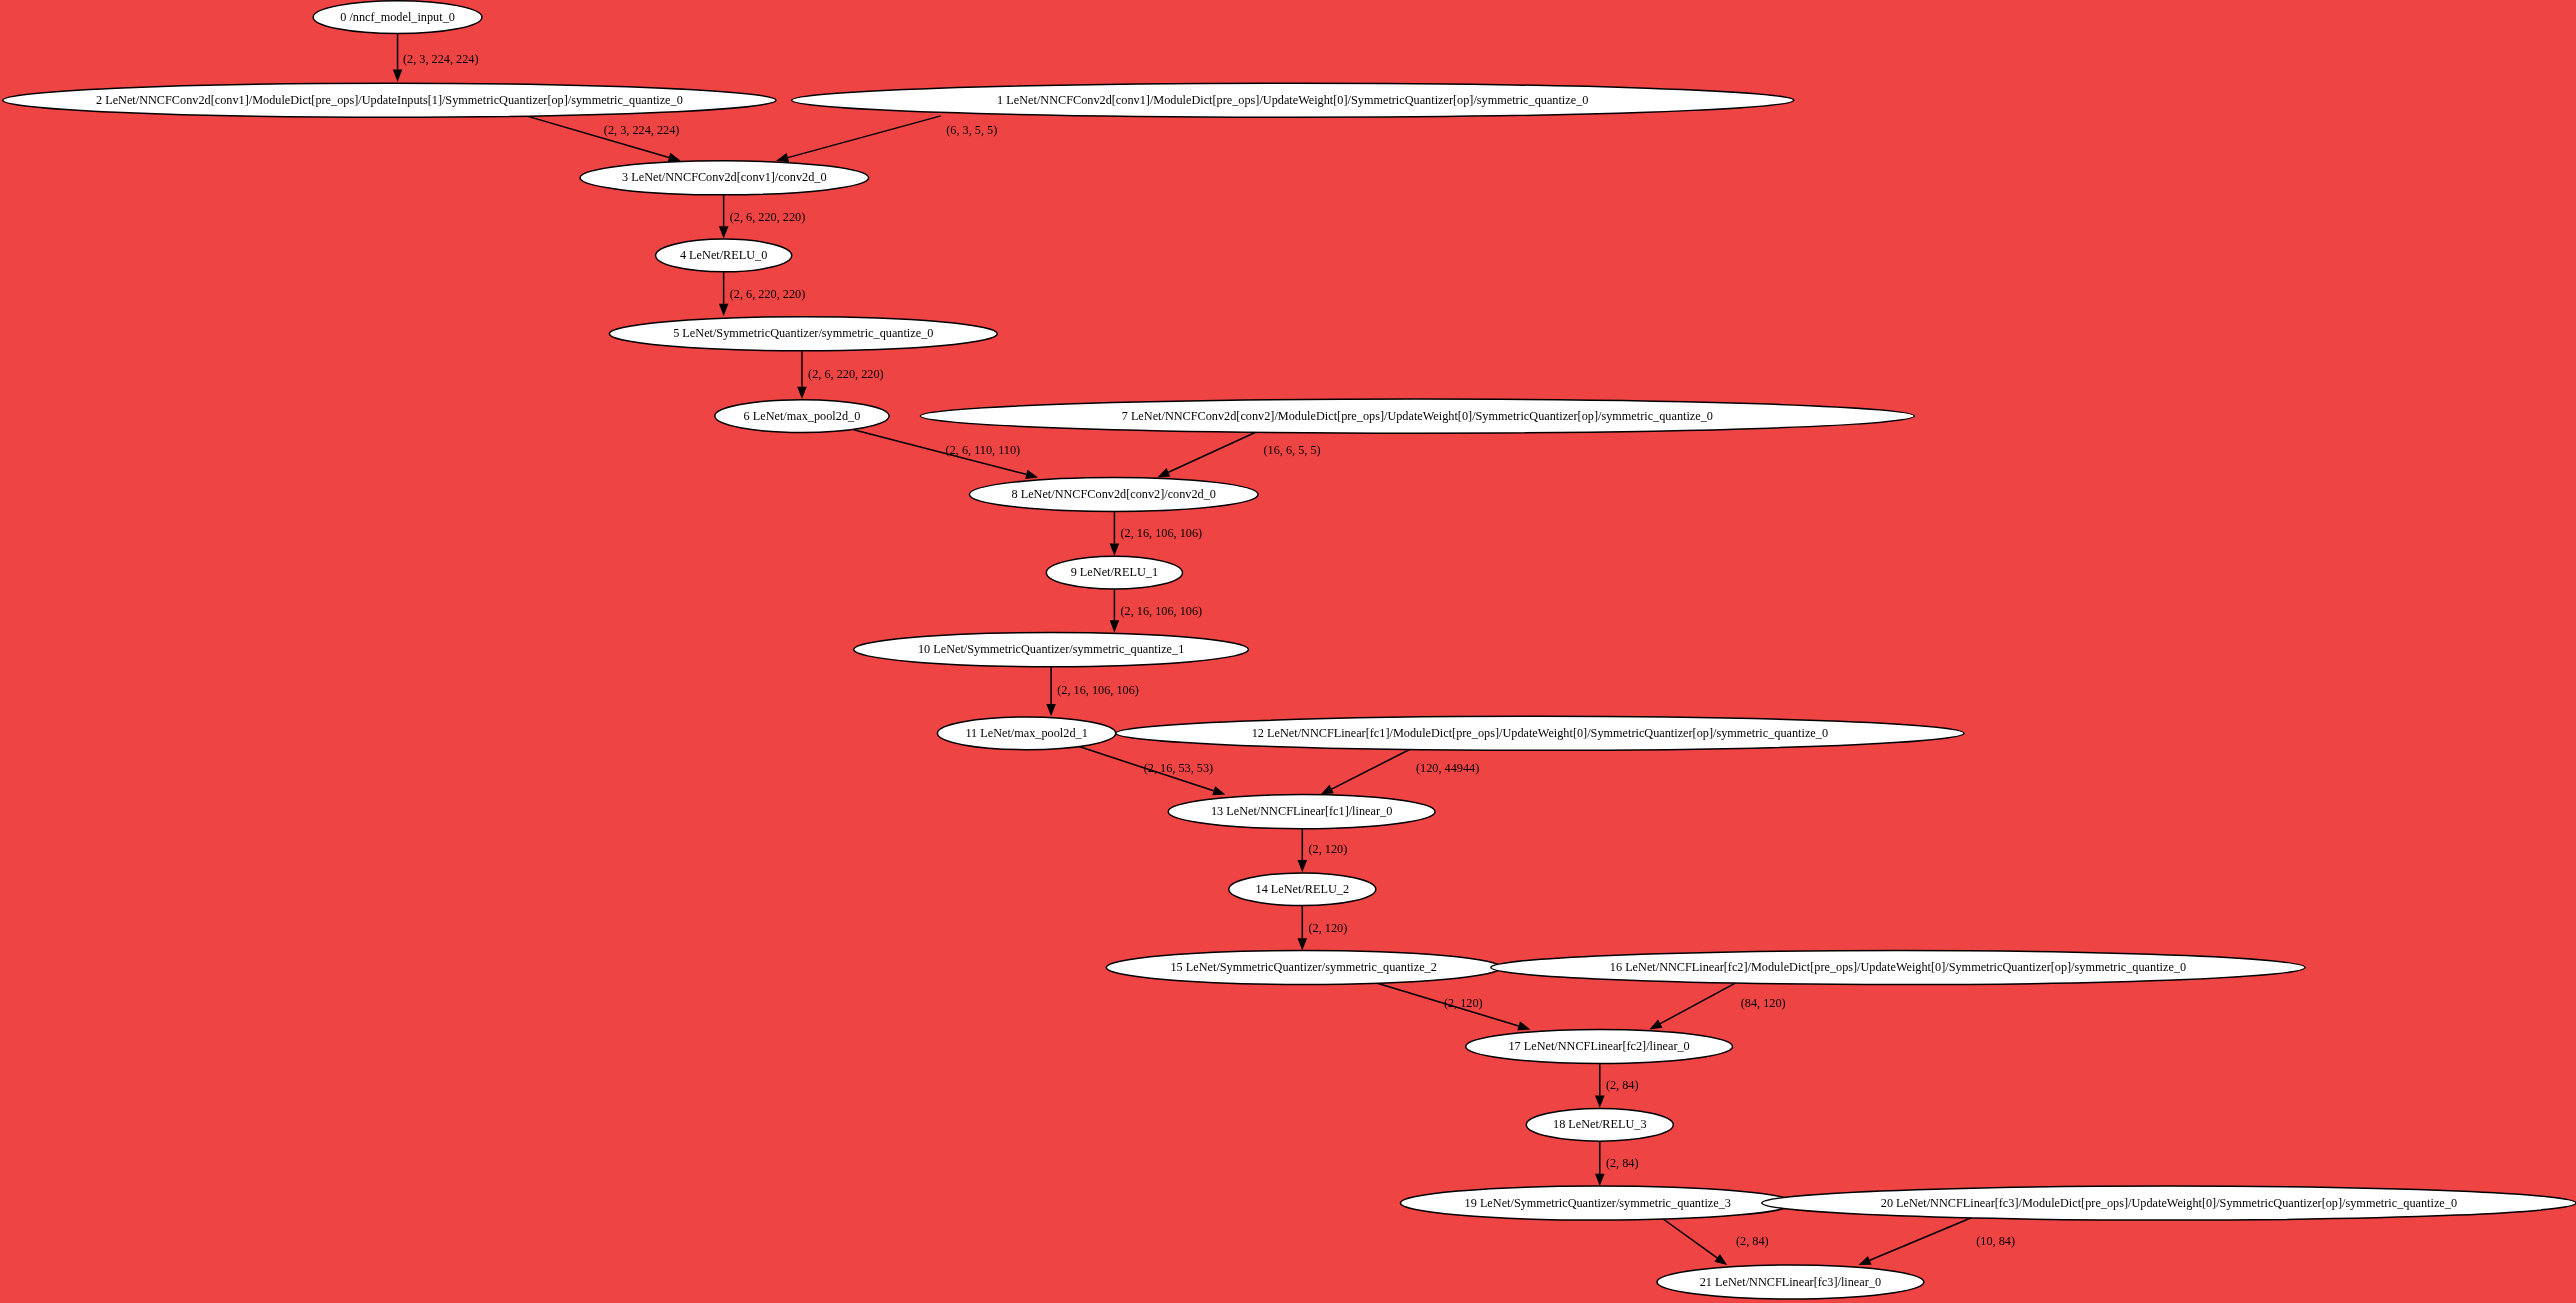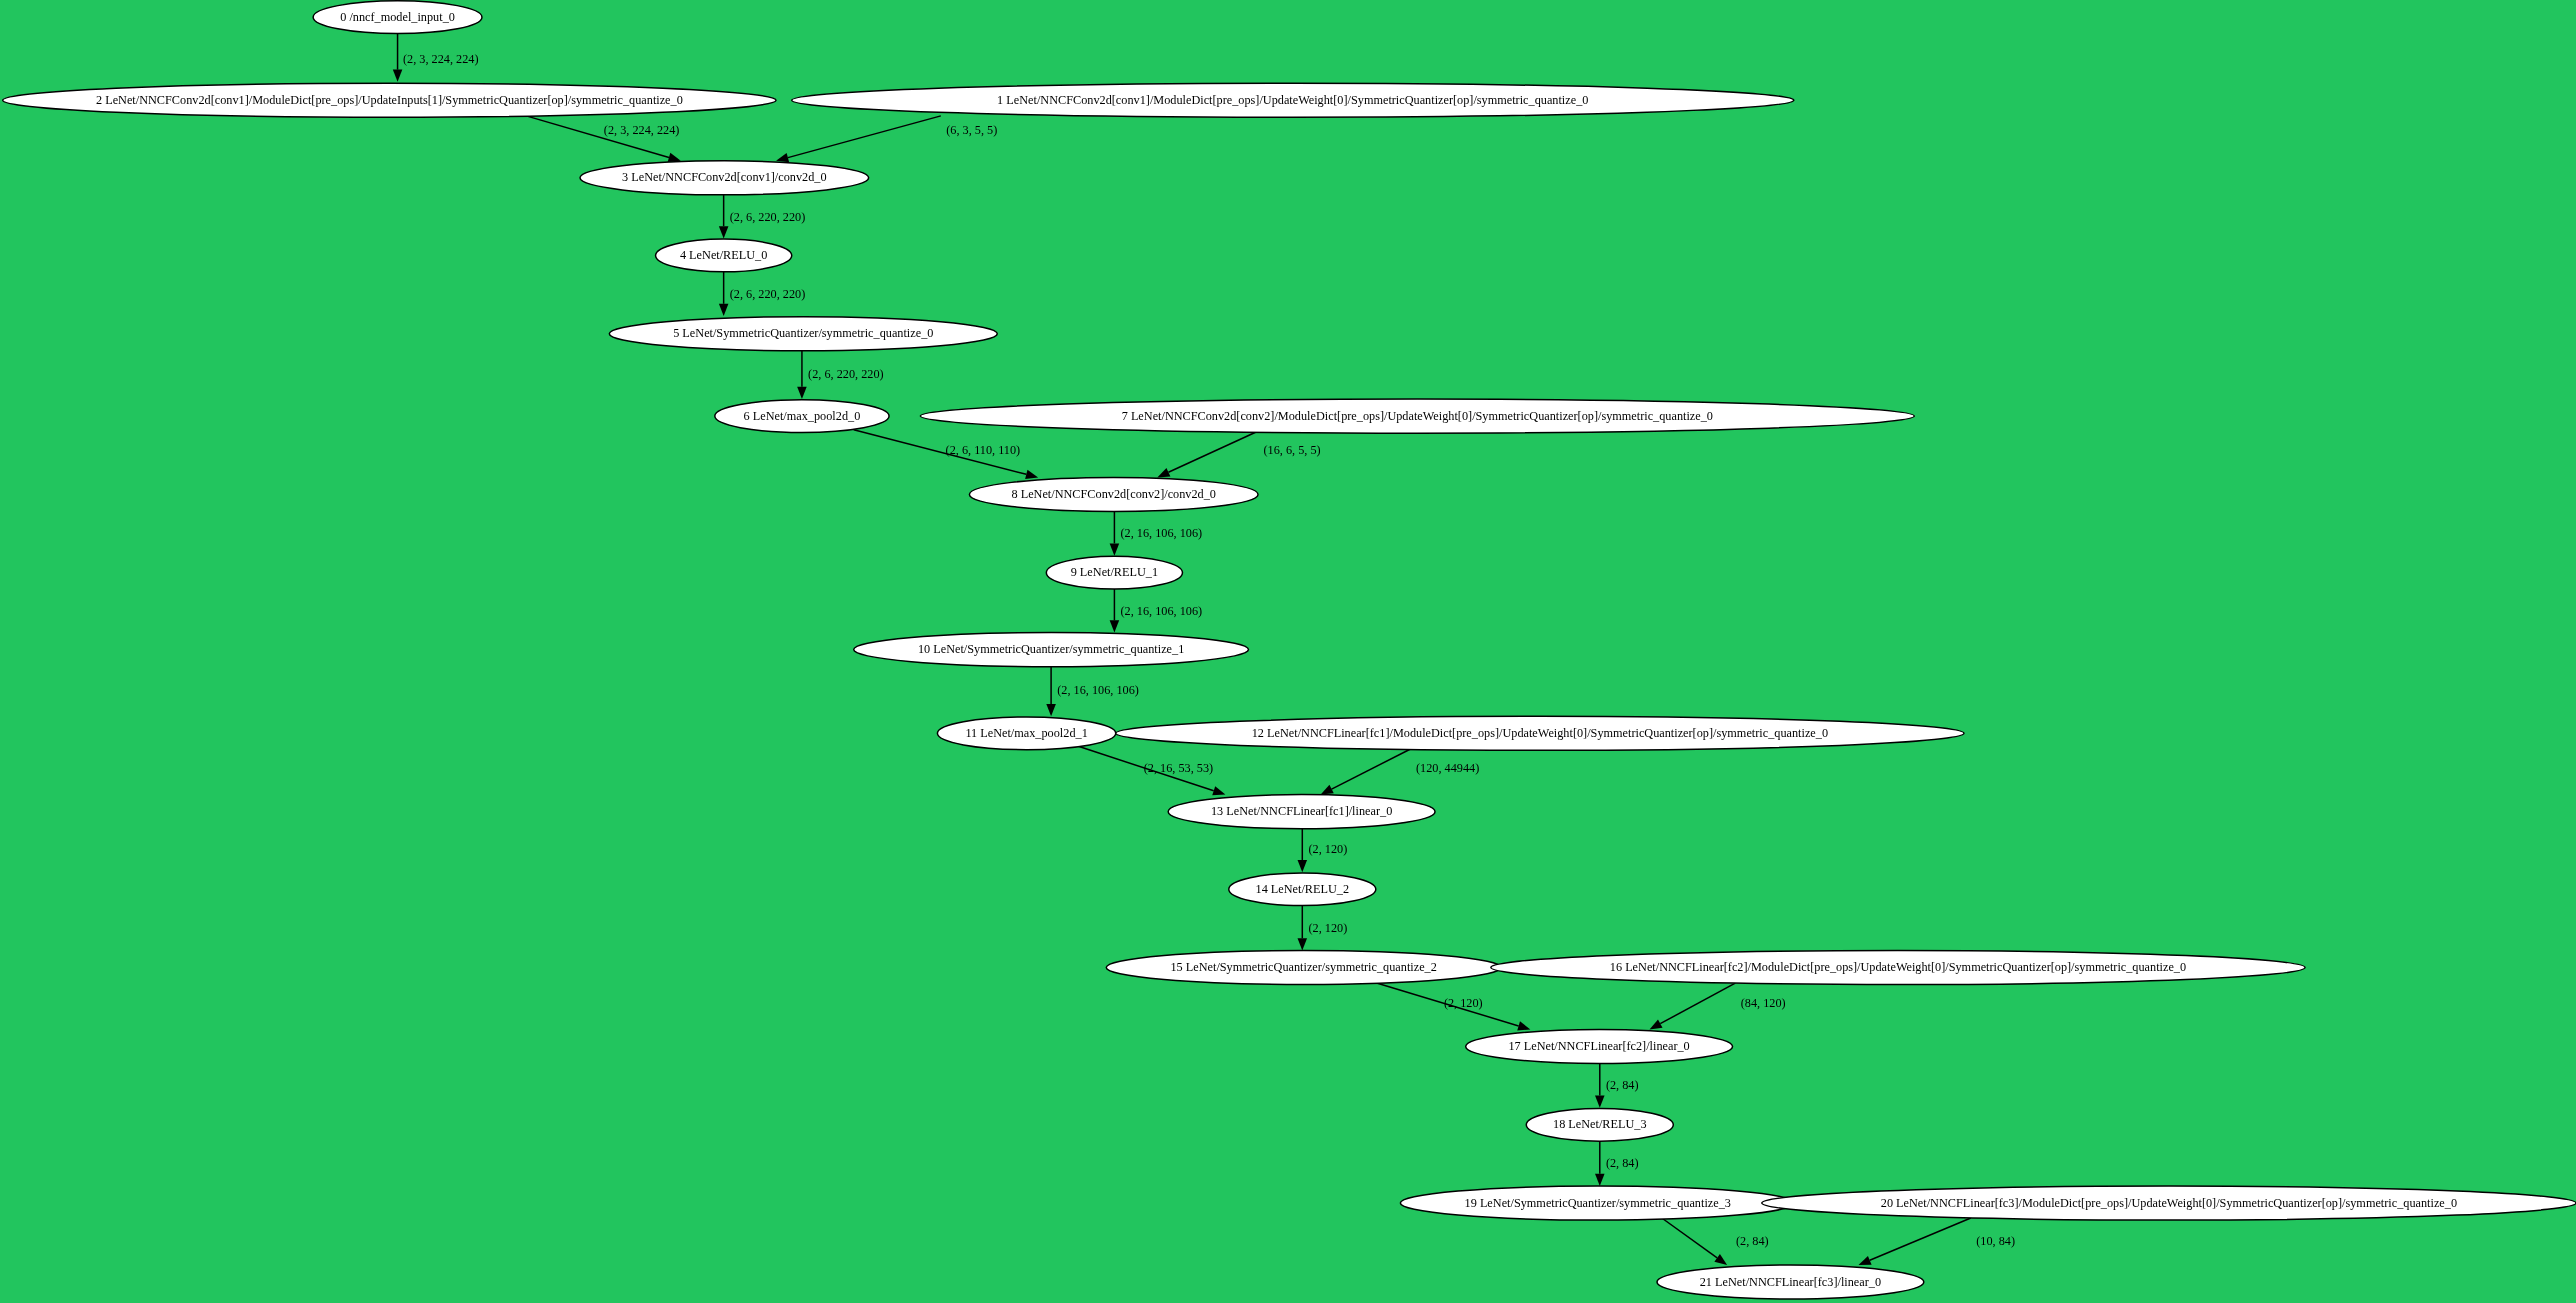--- a/index.html
+++ b/index.html
@@ -4,21 +4,21 @@
 <style>
   html, body {
     margin: 0;
     padding: 0;
     background: #ffffff;
   }
   #graph-root {
     position: relative;
     width: 2576px;
     height: 1304px;
-    background: #22c55e;
+    background: #ef4444;
     overflow: hidden;
     font-family: "Liberation Serif", "DejaVu Serif", serif;
   }
   svg#graph-canvas {
     position: absolute;
     top: 0;
     left: 0;
     width: 2576px;
     height: 1304px;
     display: block;

